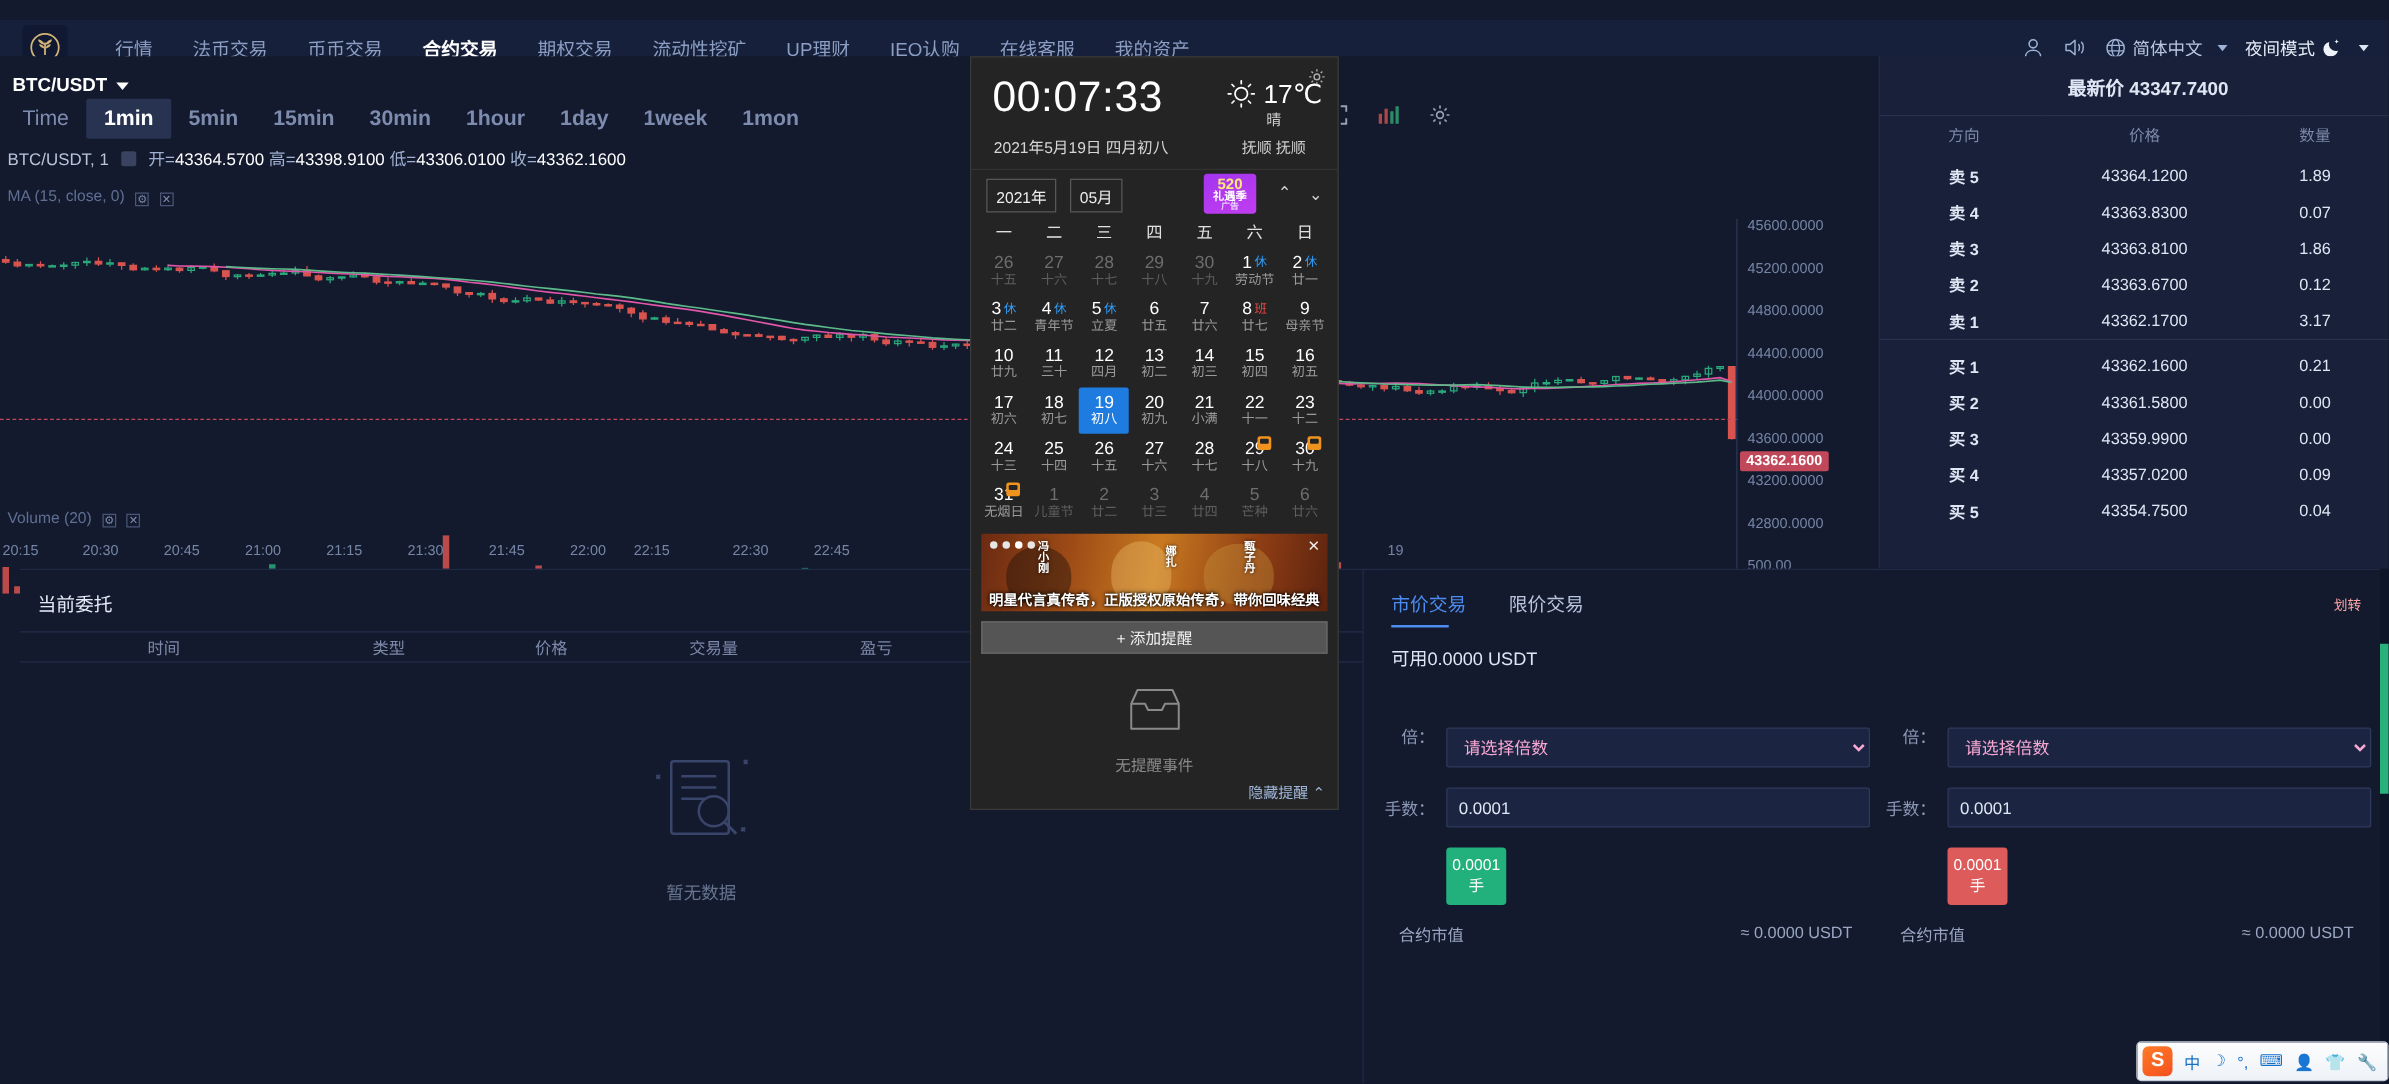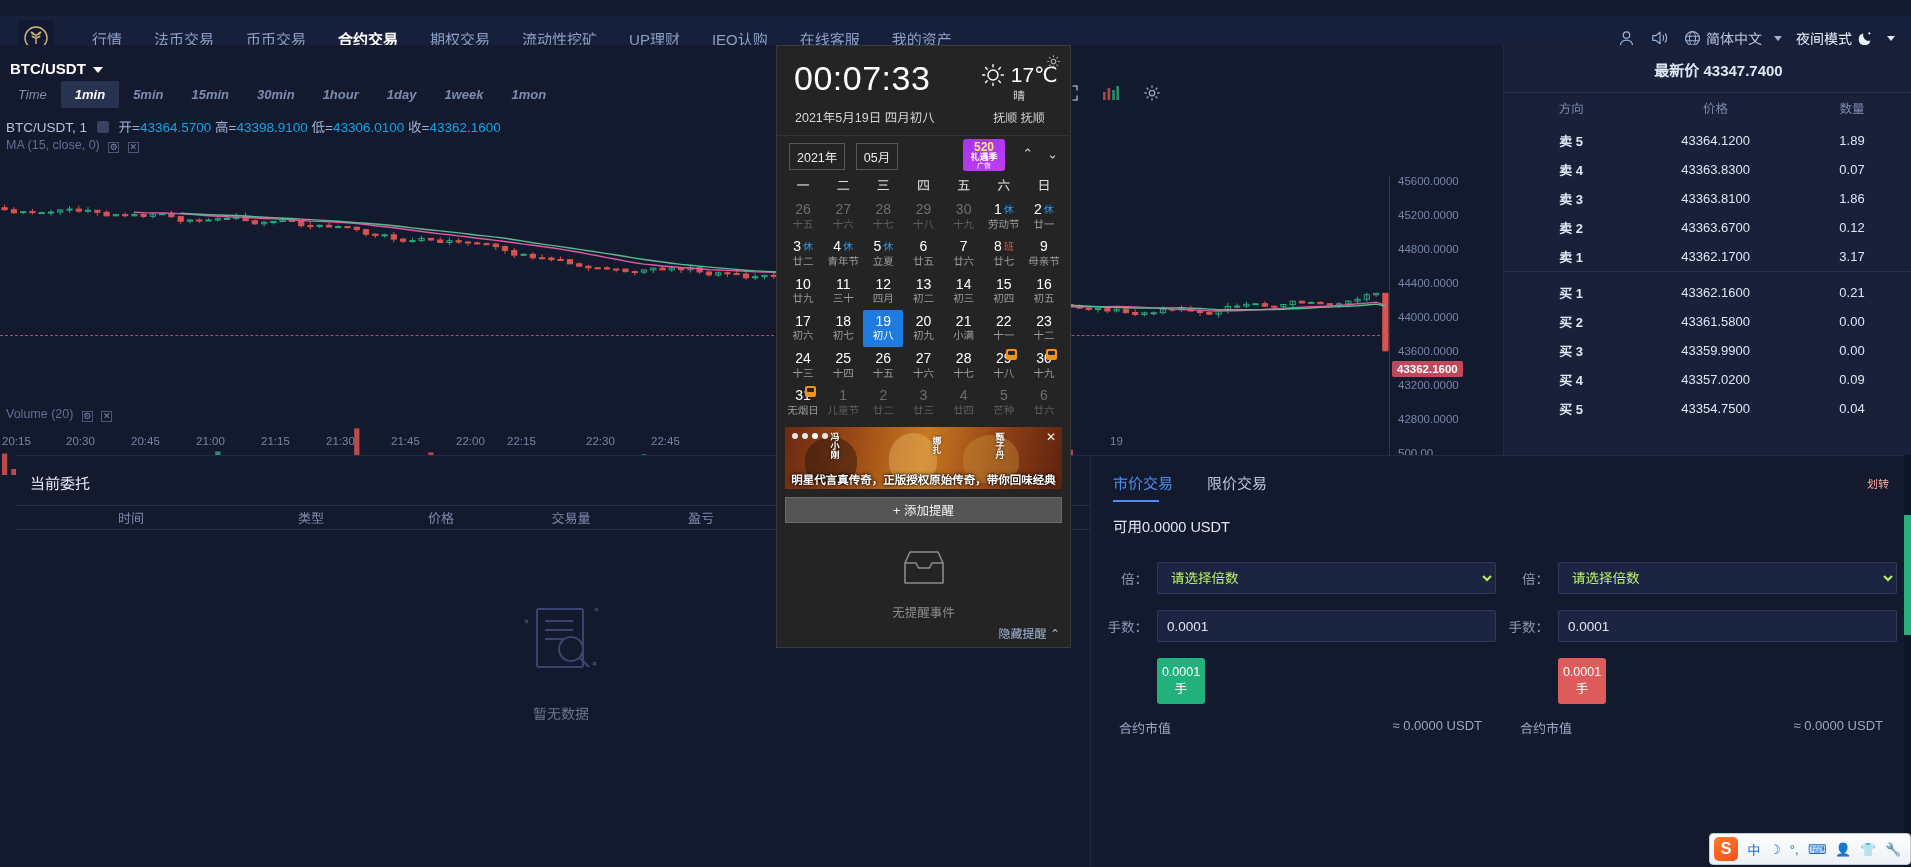--- a/index.html
+++ b/index.html
@@ -51,41 +51,41 @@
   }
   .pair-row { height: 32px; display: flex; align-items: flex-end; padding-left: 10px; }
   .pair-name { font-size: 15px; font-weight: bold; color: #ffffff; cursor: pointer; }
   .caret-dn {
     display: inline-block; margin-left: 7px;
     border-left: 5px solid transparent; border-right: 5px solid transparent;
     border-top: 6px solid #ffffff; vertical-align: middle;
   }
   .tf-row { height: 35px; display: flex; align-items: center; padding-left: 4px; position: relative; }
   .tf {
-    font-size: 13px; color: #7d8cae; padding: 6px 14px; cursor: pointer;
-    border-radius: 2px; font-weight: bold; font-style: italic;
+    font-size: 17px; color: #7d8cae; padding: 6px 14px; cursor: pointer;
+    border-radius: 2px; font-weight: bold;
   }
   .tf.active { color: #ffffff; background: #283352; }
   .tf.time { font-weight: normal; }
   .chart-tools {
     position: absolute; right: 330px; top: 0; display: flex; align-items: center; gap: 22px;
     height: 35px; padding-right: 12px;
   }
   .tool-btn { cursor: pointer; opacity: .75; }
 
   .ohlc-row {
     padding: 4px 0 0 6px; font-size: 13.5px; color: #9fb0d0; white-space: nowrap;
   }
   .ohlc-row .sym { color: #b8c4dc; }
-  .ohlc-num { color: #0ea5e9; margin-top: 43px; }
+  .ohlc-num { color: #ffffff; margin-top: 43px; }
   .gear-mini {
     display: inline-block; width: 12px; height: 12px; background: #39425f;
     border-radius: 2px; vertical-align: -1px; margin: 0 6px;
   }
-  .ma-row { padding-left: 6px; font-size: 12.5px; color: #5f6f93; margin-top: 2px; }
+  .ma-row { padding-left: 6px; font-size: 12.5px; color: #5f6f93; margin-top: 14px; }
   .ma-row .boxy {
     display: inline-block; width: 11px; height: 11px; border: 1px solid #4a5578;
     margin-left: 5px; vertical-align: -1px; font-size: 9px; line-height: 9px; text-align: center;
     color: #7b88aa;
   }
 
   
   .plot {
     position: absolute; left: 0; top: 142px; width: 1390px; height: 215px;
   }
@@ -177,21 +177,21 @@
   .forms { display: flex; padding: 26px 14px 0 14px; gap: 10px; }
   .form-col { flex: 1; }
   .f-row { display: flex; align-items: center; margin-bottom: 16px; }
   .f-label { width: 52px; font-size: 13.5px; color: #8b97b4; text-align: right; padding-right: 9px; }
   .f-ctl { flex: 1; }
   select.f-input, input.f-input {
     width: 100%; height: 32px; background: #1b2541; border: 1px solid #2e3a5c;
     color: #dfe6f4; font-size: 13.5px; padding: 0 9px; border-radius: 2px;
     font-family: "Liberation Sans", sans-serif; outline: none;
   }
-  select.f-input { color: #bef264; }
+  select.f-input { color: #f9a8d4; margin-top: 20px; }
   .lot-btn {
     margin-left: 52px; width: 48px; padding: 6px 0; text-align: center;
     border-radius: 3px; font-size: 12.5px; color: #fff; line-height: 1.35; cursor: pointer;
   }
   .lot-buy { background: #22b07d; }
   .lot-sell { background: #dd5b5b; }
   .val-row {
     display: flex; justify-content: space-between; margin-left: 14px; margin-right: 14px;
     font-size: 13px; color: #9aa6c2; margin-top: 14px;
   }

